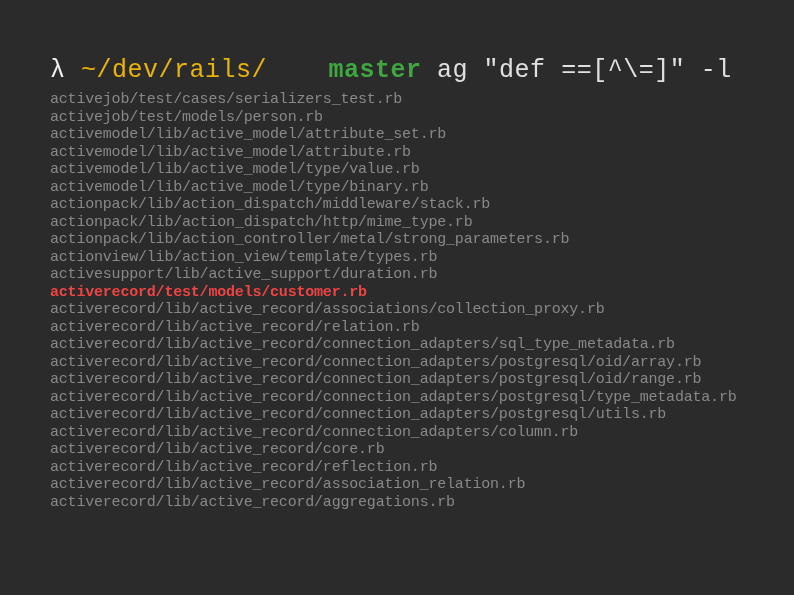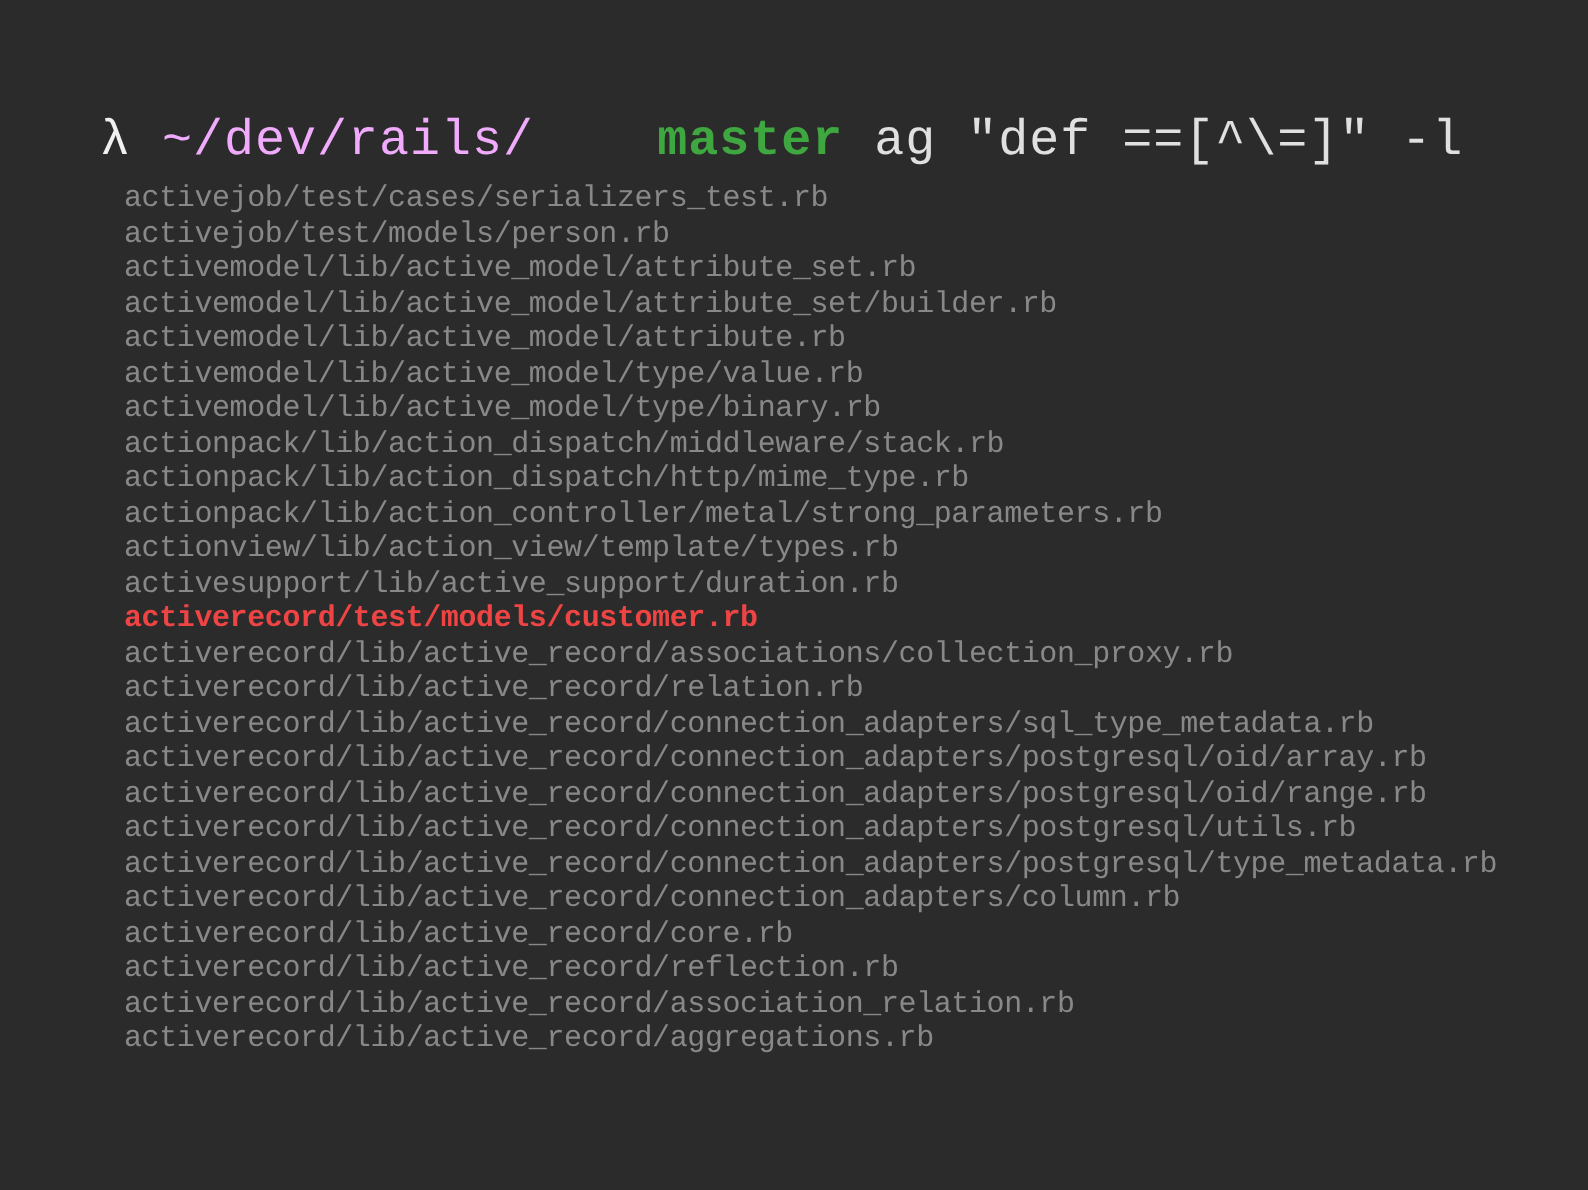--- a/index.html
+++ b/index.html
@@ -12,62 +12,60 @@
       overflow: hidden;
     }
     .prompt-line {
       font-size: 25px;
       color: #e0e0e0;
       margin-bottom: 6px;
       white-space: pre;
       letter-spacing: 0.5px;
     }
     .prompt-line .lambda { color: #f0f0f0; }
-    .prompt-line .path { color: #f0abfc; }
+    .prompt-line .path { color: #eab308; }
     .prompt-line .branch { color: #3fa73f; font-weight: bold; padding-left: 46px; }
     .prompt-line .cmd { color: #e0e0e0; }
     .output {
       font-size: 15px;
       line-height: 17.5px;
       letter-spacing: -0.2px;
-      margin-left: 12px;
     }
     .output-line {
       color: #888888;
       white-space: pre;
     }
     .output-line.highlighted {
       color: #ef4444;
       font-weight: bold;
     }
   </style>
 </head>
 <body>
 
 <div class="prompt-line"><span class="lambda">λ</span> <span class="path">~/dev/rails/</span> <span class="branch">master</span> <span class="cmd">ag "def ==[^\=]" -l</span></div>
 
 <div class="output" id="output-container">
     <div class="output-line">activejob/test/cases/serializers_test.rb</div>
     <div class="output-line">activejob/test/models/person.rb</div>
     <div class="output-line">activemodel/lib/active_model/attribute_set.rb</div>
-    <div class="output-line">activemodel/lib/active_model/attribute_set/builder.rb</div>
     <div class="output-line">activemodel/lib/active_model/attribute.rb</div>
     <div class="output-line">activemodel/lib/active_model/type/value.rb</div>
     <div class="output-line">activemodel/lib/active_model/type/binary.rb</div>
     <div class="output-line">actionpack/lib/action_dispatch/middleware/stack.rb</div>
     <div class="output-line">actionpack/lib/action_dispatch/http/mime_type.rb</div>
     <div class="output-line">actionpack/lib/action_controller/metal/strong_parameters.rb</div>
     <div class="output-line">actionview/lib/action_view/template/types.rb</div>
     <div class="output-line">activesupport/lib/active_support/duration.rb</div>
     <div class="output-line highlighted">activerecord/test/models/customer.rb</div>
     <div class="output-line">activerecord/lib/active_record/associations/collection_proxy.rb</div>
     <div class="output-line">activerecord/lib/active_record/relation.rb</div>
     <div class="output-line">activerecord/lib/active_record/connection_adapters/sql_type_metadata.rb</div>
     <div class="output-line">activerecord/lib/active_record/connection_adapters/postgresql/oid/array.rb</div>
     <div class="output-line">activerecord/lib/active_record/connection_adapters/postgresql/oid/range.rb</div>
+    <div class="output-line">activerecord/lib/active_record/connection_adapters/postgresql/type_metadata.rb</div>
     <div class="output-line">activerecord/lib/active_record/connection_adapters/postgresql/utils.rb</div>
-    <div class="output-line">activerecord/lib/active_record/connection_adapters/postgresql/type_metadata.rb</div>
     <div class="output-line">activerecord/lib/active_record/connection_adapters/column.rb</div>
     <div class="output-line">activerecord/lib/active_record/core.rb</div>
     <div class="output-line">activerecord/lib/active_record/reflection.rb</div>
     <div class="output-line">activerecord/lib/active_record/association_relation.rb</div>
     <div class="output-line">activerecord/lib/active_record/aggregations.rb</div>
   </div>
 
 </body></html>

